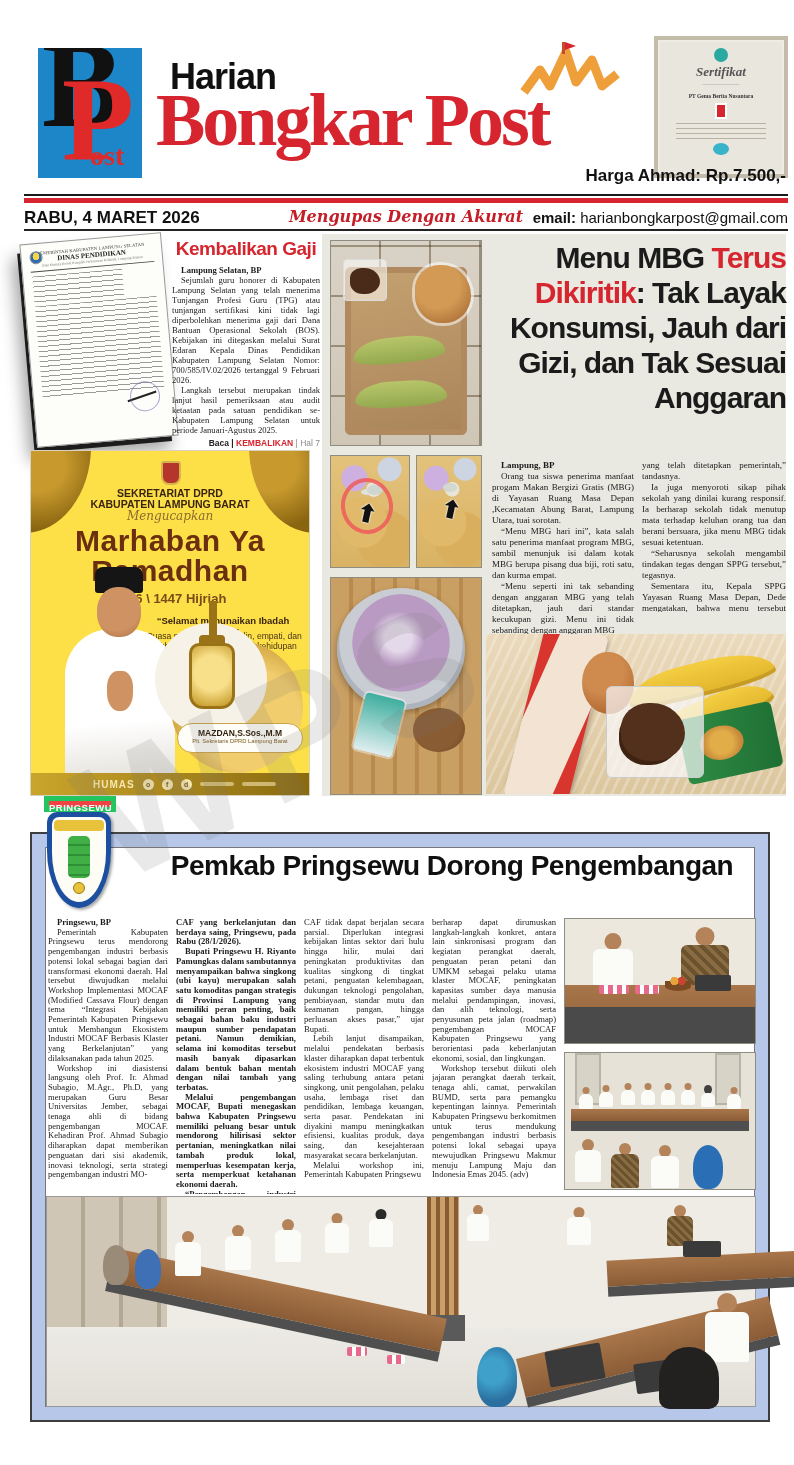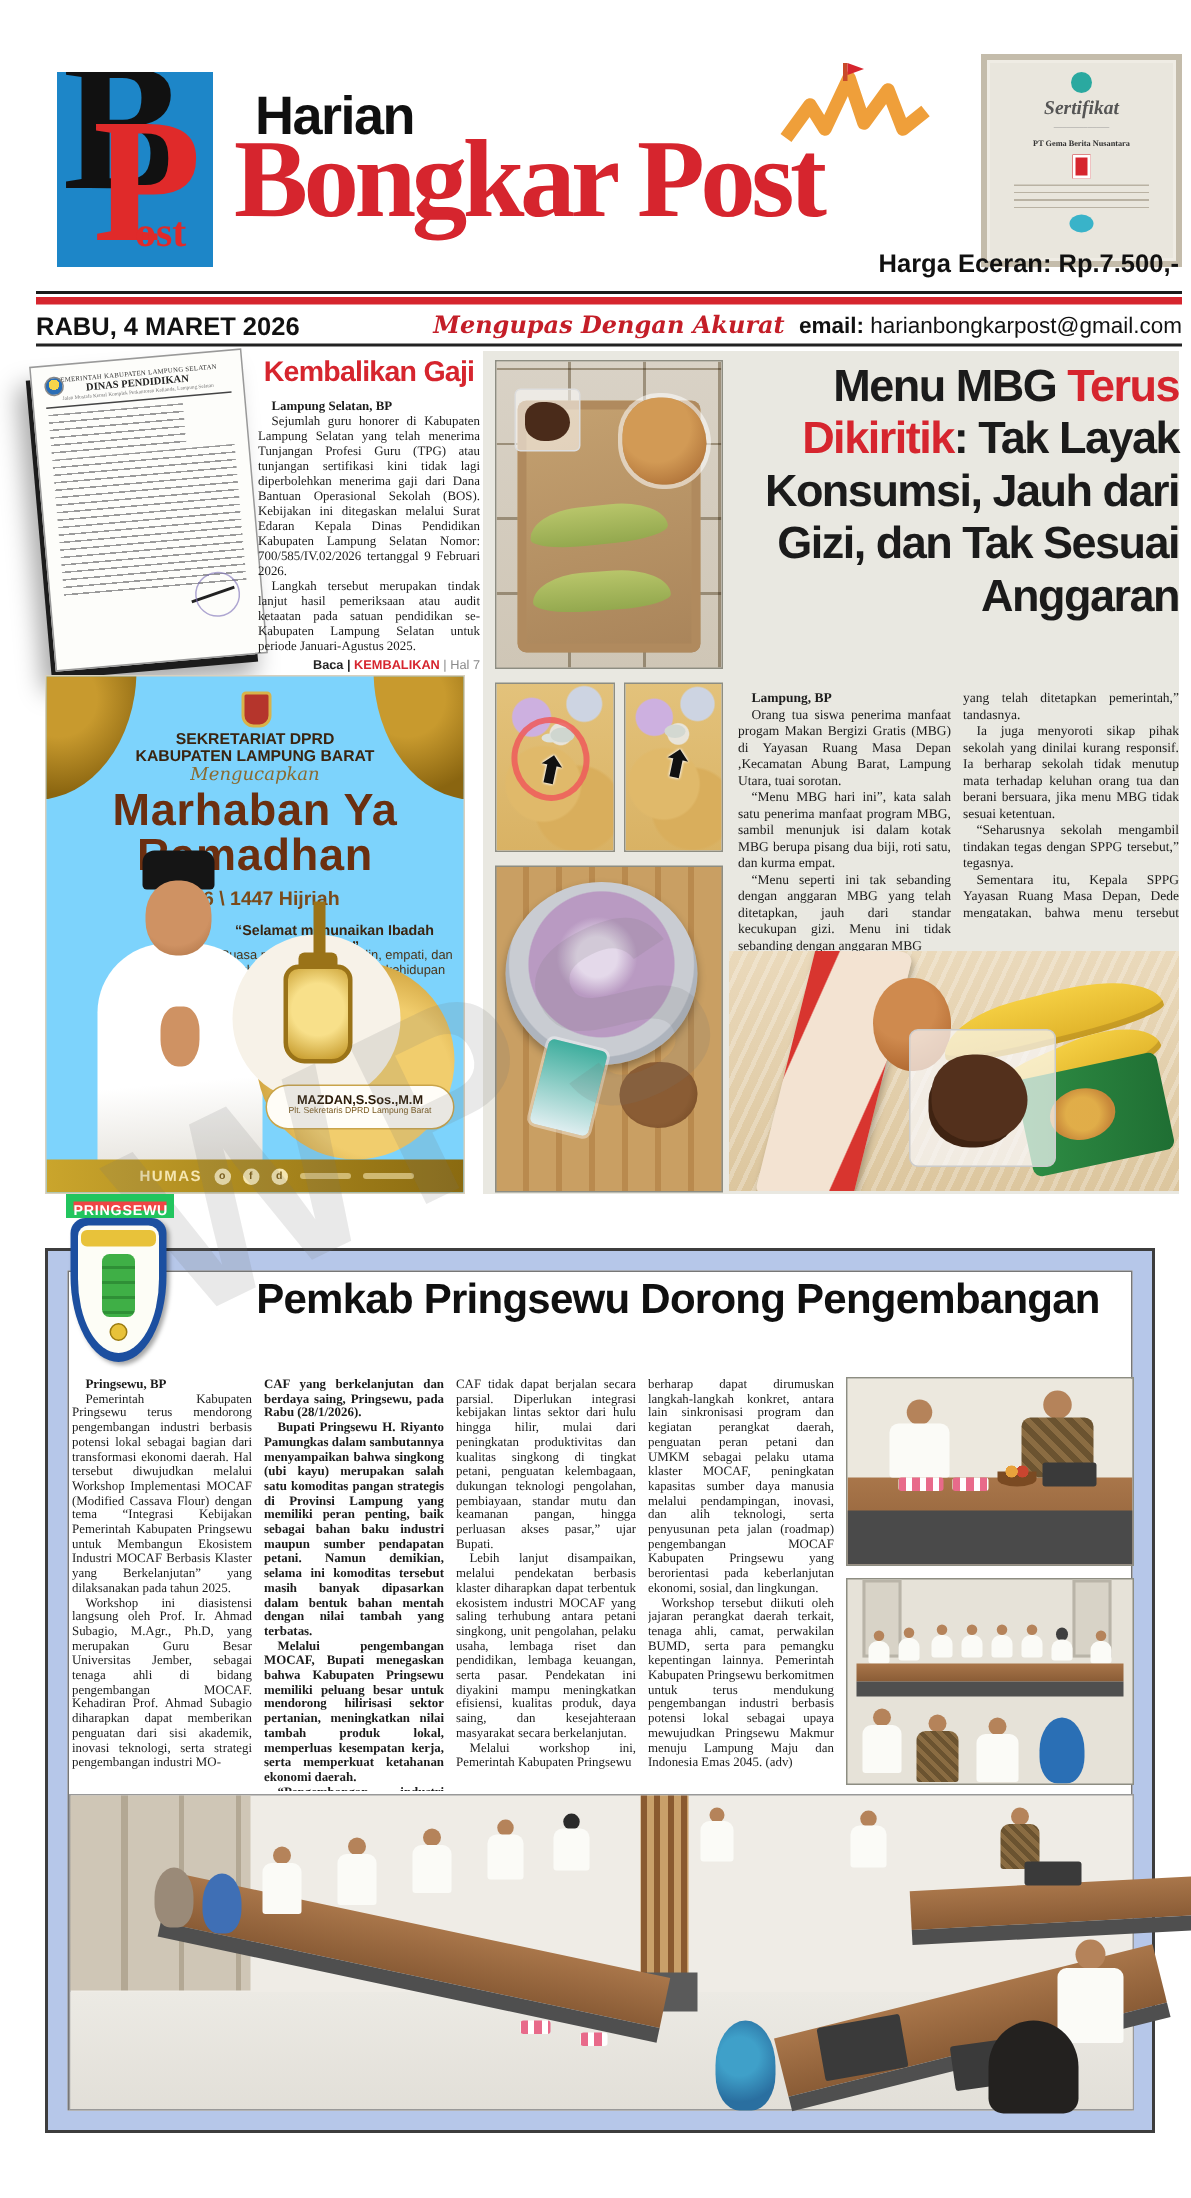--- a/index.html
+++ b/index.html
@@ -107,21 +107,21 @@
       linear-gradient(#ead9bb,#dcc69e); }
   .banana-y { position:absolute; width:150px; height:34px; background:linear-gradient(#f4ce42,#e0b32a); border-radius:46% 54% 50% 50%/95% 95% 30% 30%; box-shadow:inset 0 -4px 0 rgba(120,80,10,.25); }
   .egg { position:absolute; left:96px; top:18px; width:52px; height:62px; background:radial-gradient(circle at 40% 32%, #cf8a4e 0 40%, #a85f28 95%); border-radius:50% 50% 48% 52%; }
   .redbar { position:absolute; left:38px; top:-8px; width:64px; height:180px; background:linear-gradient(100deg,#d8352f 0 18%, #f3e3d2 19% 80%, #d8352f 81%); transform:rotate(14deg); border-radius:6px; box-shadow:2px 3px 5px rgba(0,0,0,.25); }
   .datebag2 { position:absolute; left:120px; top:52px; width:98px; height:92px; background:rgba(250,250,252,.7); border:1px solid #ccc; border-radius:6px; }
   .datebag2::after { content:""; position:absolute; left:14px; top:16px; width:64px; height:58px; background:#53301c; border-radius:45% 55% 50% 48%; box-shadow:-4px 6px 0 -2px #3f2312; }
   .greenpack { position:absolute; left:196px; top:76px; width:96px; height:66px; background:linear-gradient(100deg,#2f8f45,#1f6e33); transform:rotate(-12deg); border-radius:6px; }
   .greenpack::after { content:""; position:absolute; left:18px; top:14px; width:44px; height:34px; background:radial-gradient(circle,#f5b24a 0 40%, #d9893a 70%); border-radius:50%; opacity:.9; }
 
   
-  .ad { position:absolute; left:30px; top:450px; width:280px; height:346px; background:#7dd3fc; border:1px solid #d9d0bd; overflow:hidden; }
+  .ad { position:absolute; left:30px; top:450px; width:280px; height:346px; background:#fde047; border:1px solid #d9d0bd; overflow:hidden; }
   .ad-corner { position:absolute; top:-14px; width:74px; height:96px; background:radial-gradient(circle at 30% 30%, #c89a2e 0 30%, #8a6510 75%); }
   .ad-corner.l { left:-14px; border-radius:0 0 90% 0; }
   .ad-corner.r { right:-14px; border-radius:0 0 0 90%; }
   .ad-crest { position:absolute; left:130px; top:10px; width:20px; height:24px; background:#b5352c; border:2px solid #d8b34a; border-radius:3px 3px 8px 8px; }
   .ad-org { position:absolute; left:0; right:0; text-align:center; font-family:"Liberation Sans",sans-serif; font-weight:bold; font-size:10.5px; color:#3a2410; }
   .ad-script { position:absolute; left:0; right:0; top:58px; text-align:center; font-family:"DejaVu Serif",serif; font-style:italic; font-size:12px; color:#8a6a30; }
   .ad-title { position:absolute; left:0; right:0; text-align:center; font-family:"Liberation Sans",sans-serif; font-weight:bold; font-size:30px; line-height:31px; letter-spacing:.5px; color:#6b2f10; }
   .ad-year { position:absolute; left:0; right:0; top:140px; text-align:center; font-family:"Liberation Sans",sans-serif; font-weight:bold; font-size:13px; color:#7a4a1a; }
   .ad-quote1 { position:absolute; left:110px; width:164px; top:164px; text-align:center; font-family:"Liberation Sans",sans-serif; font-weight:bold; font-size:9.5px; color:#3a2410; }
   .ad-quote2 { position:absolute; left:108px; width:168px; top:180px; text-align:center; font-family:"Liberation Sans",sans-serif; font-size:8.6px; line-height:10px; color:#4a3318; }
@@ -213,21 +213,21 @@
   </div>
   <div class="certificate">
     <div class="cert-seal"></div>
     <div class="cert-title">Sertifikat</div>
     <div class="cert-sub">─────────────</div>
     <div class="cert-co">PT Gema Berita Nusantara</div>
     <div class="cert-mark"></div>
     <div class="cert-lines"></div>
     <div class="cert-stamp"></div>
   </div>
-  <div class="price">Harga Eceran: Rp.7.500,-</div>
+  <div class="price">Harga Ahmad: Rp.7.500,-</div>
 
   <div class="rule-thin"></div>
   <div class="rule-red"></div>
   <div class="date-row">
     <span class="date-txt">RABU, 4 MARET 2026</span>
     <span class="tagline">Mengupas Dengan Akurat</span>
     <span class="email-txt"><b>email:</b> <span>harianbongkarpost@gmail.com</span></span>
   </div>
   <div class="rule-bot"></div>
 

